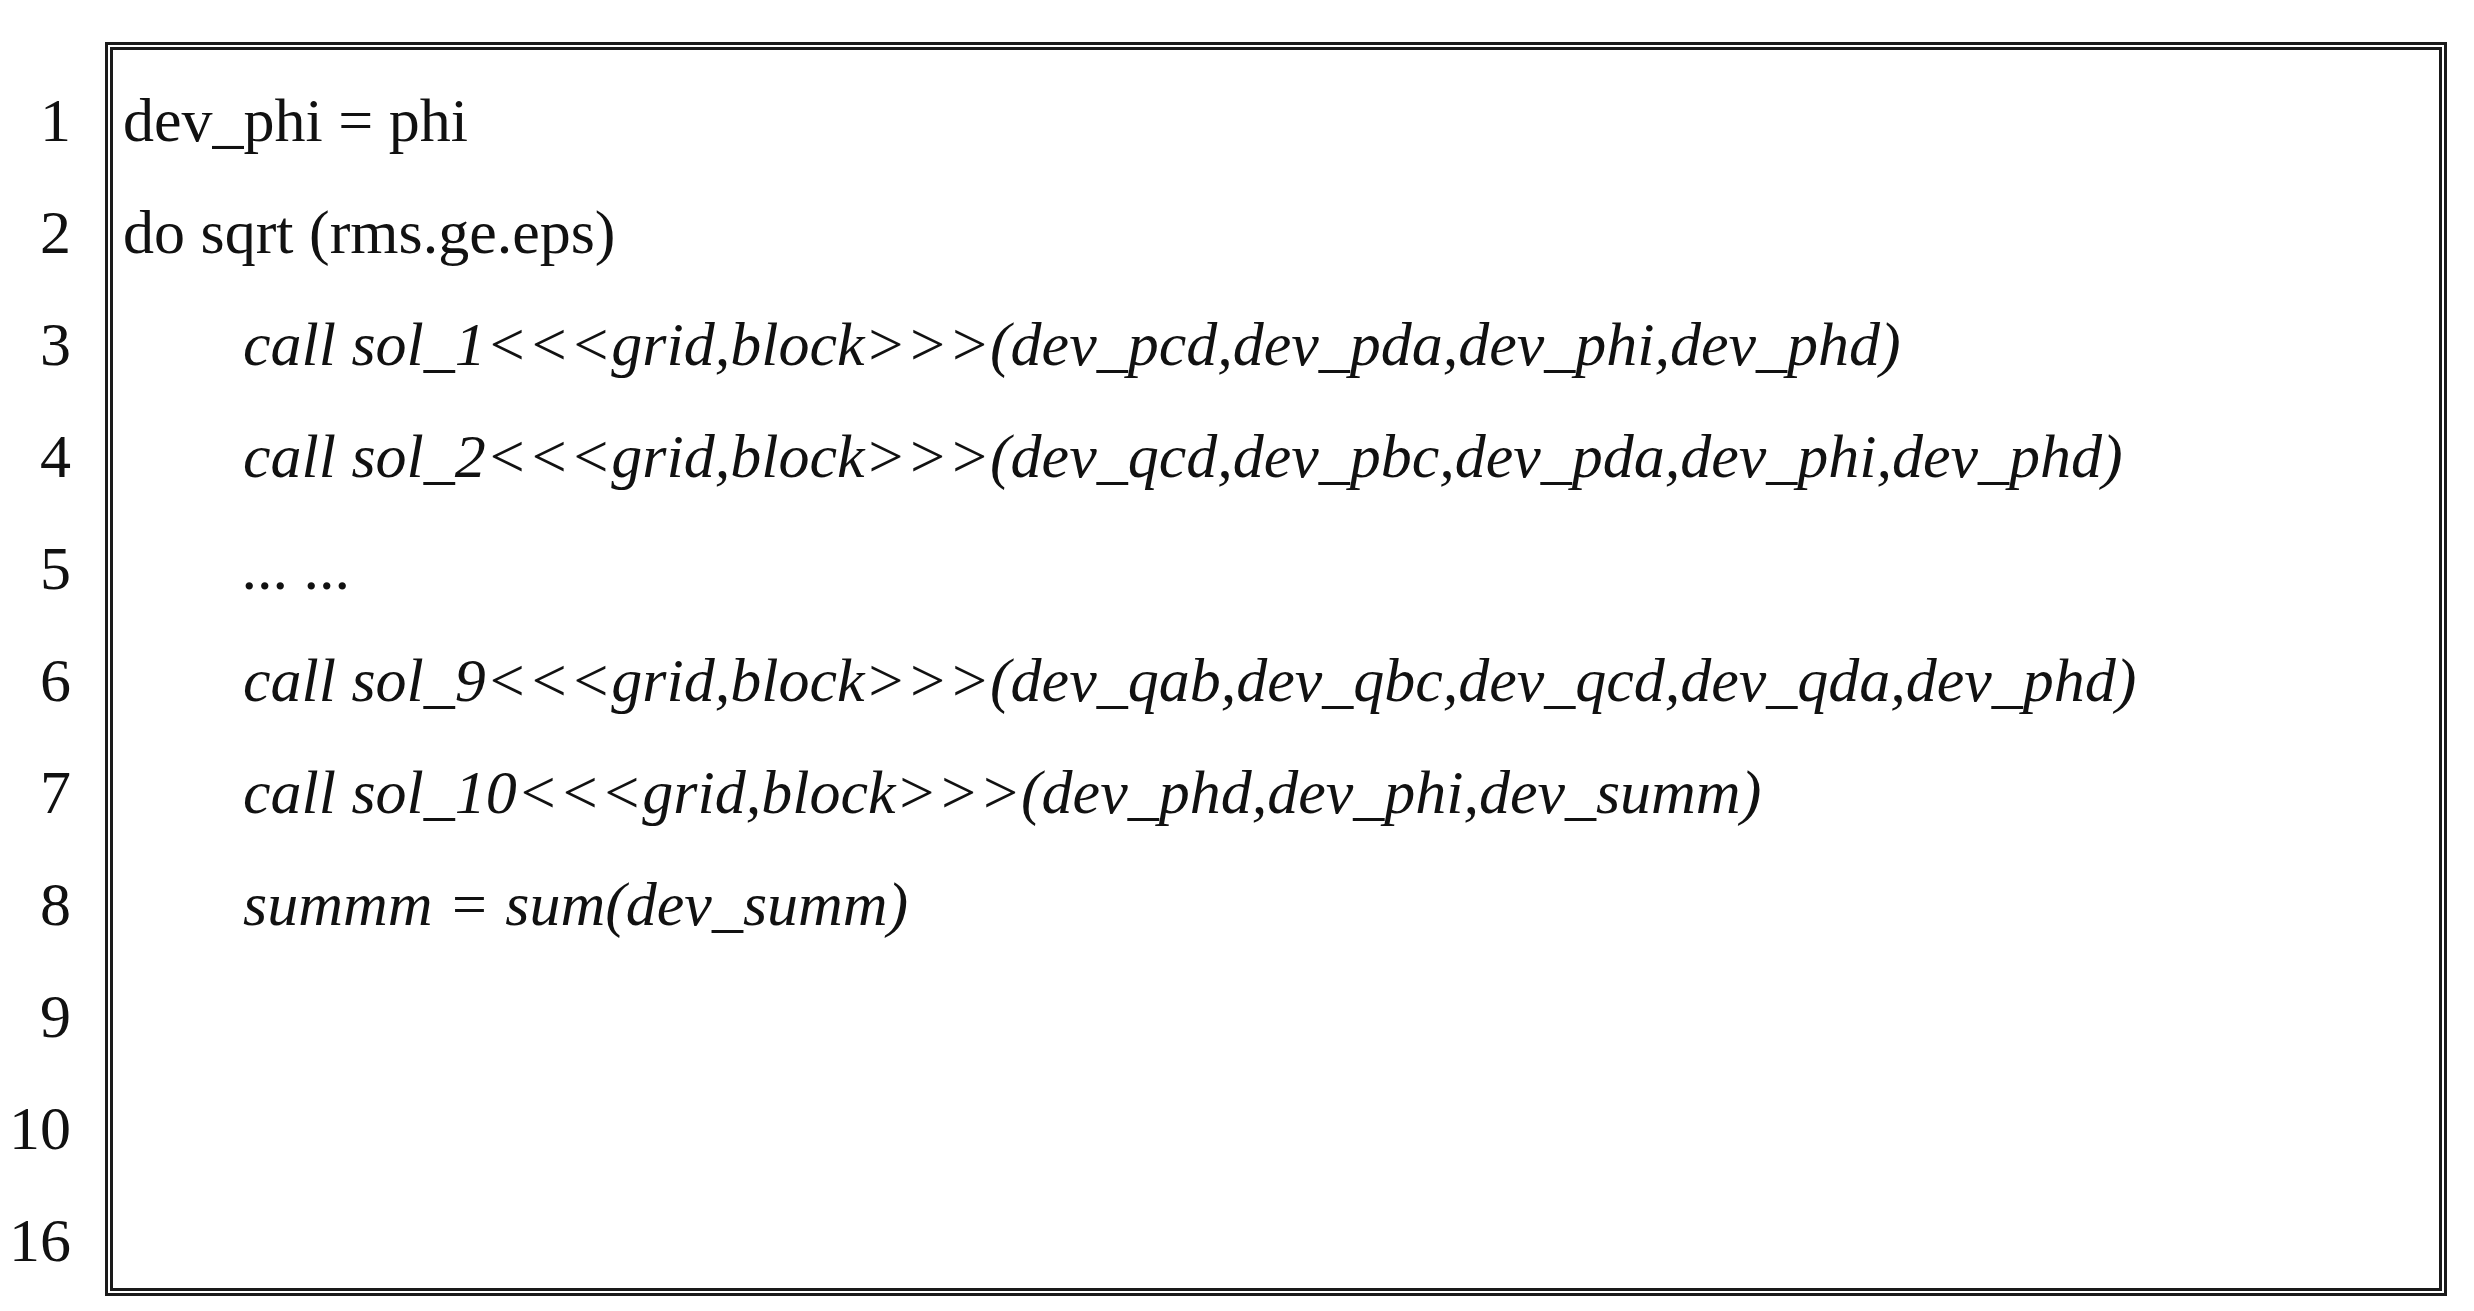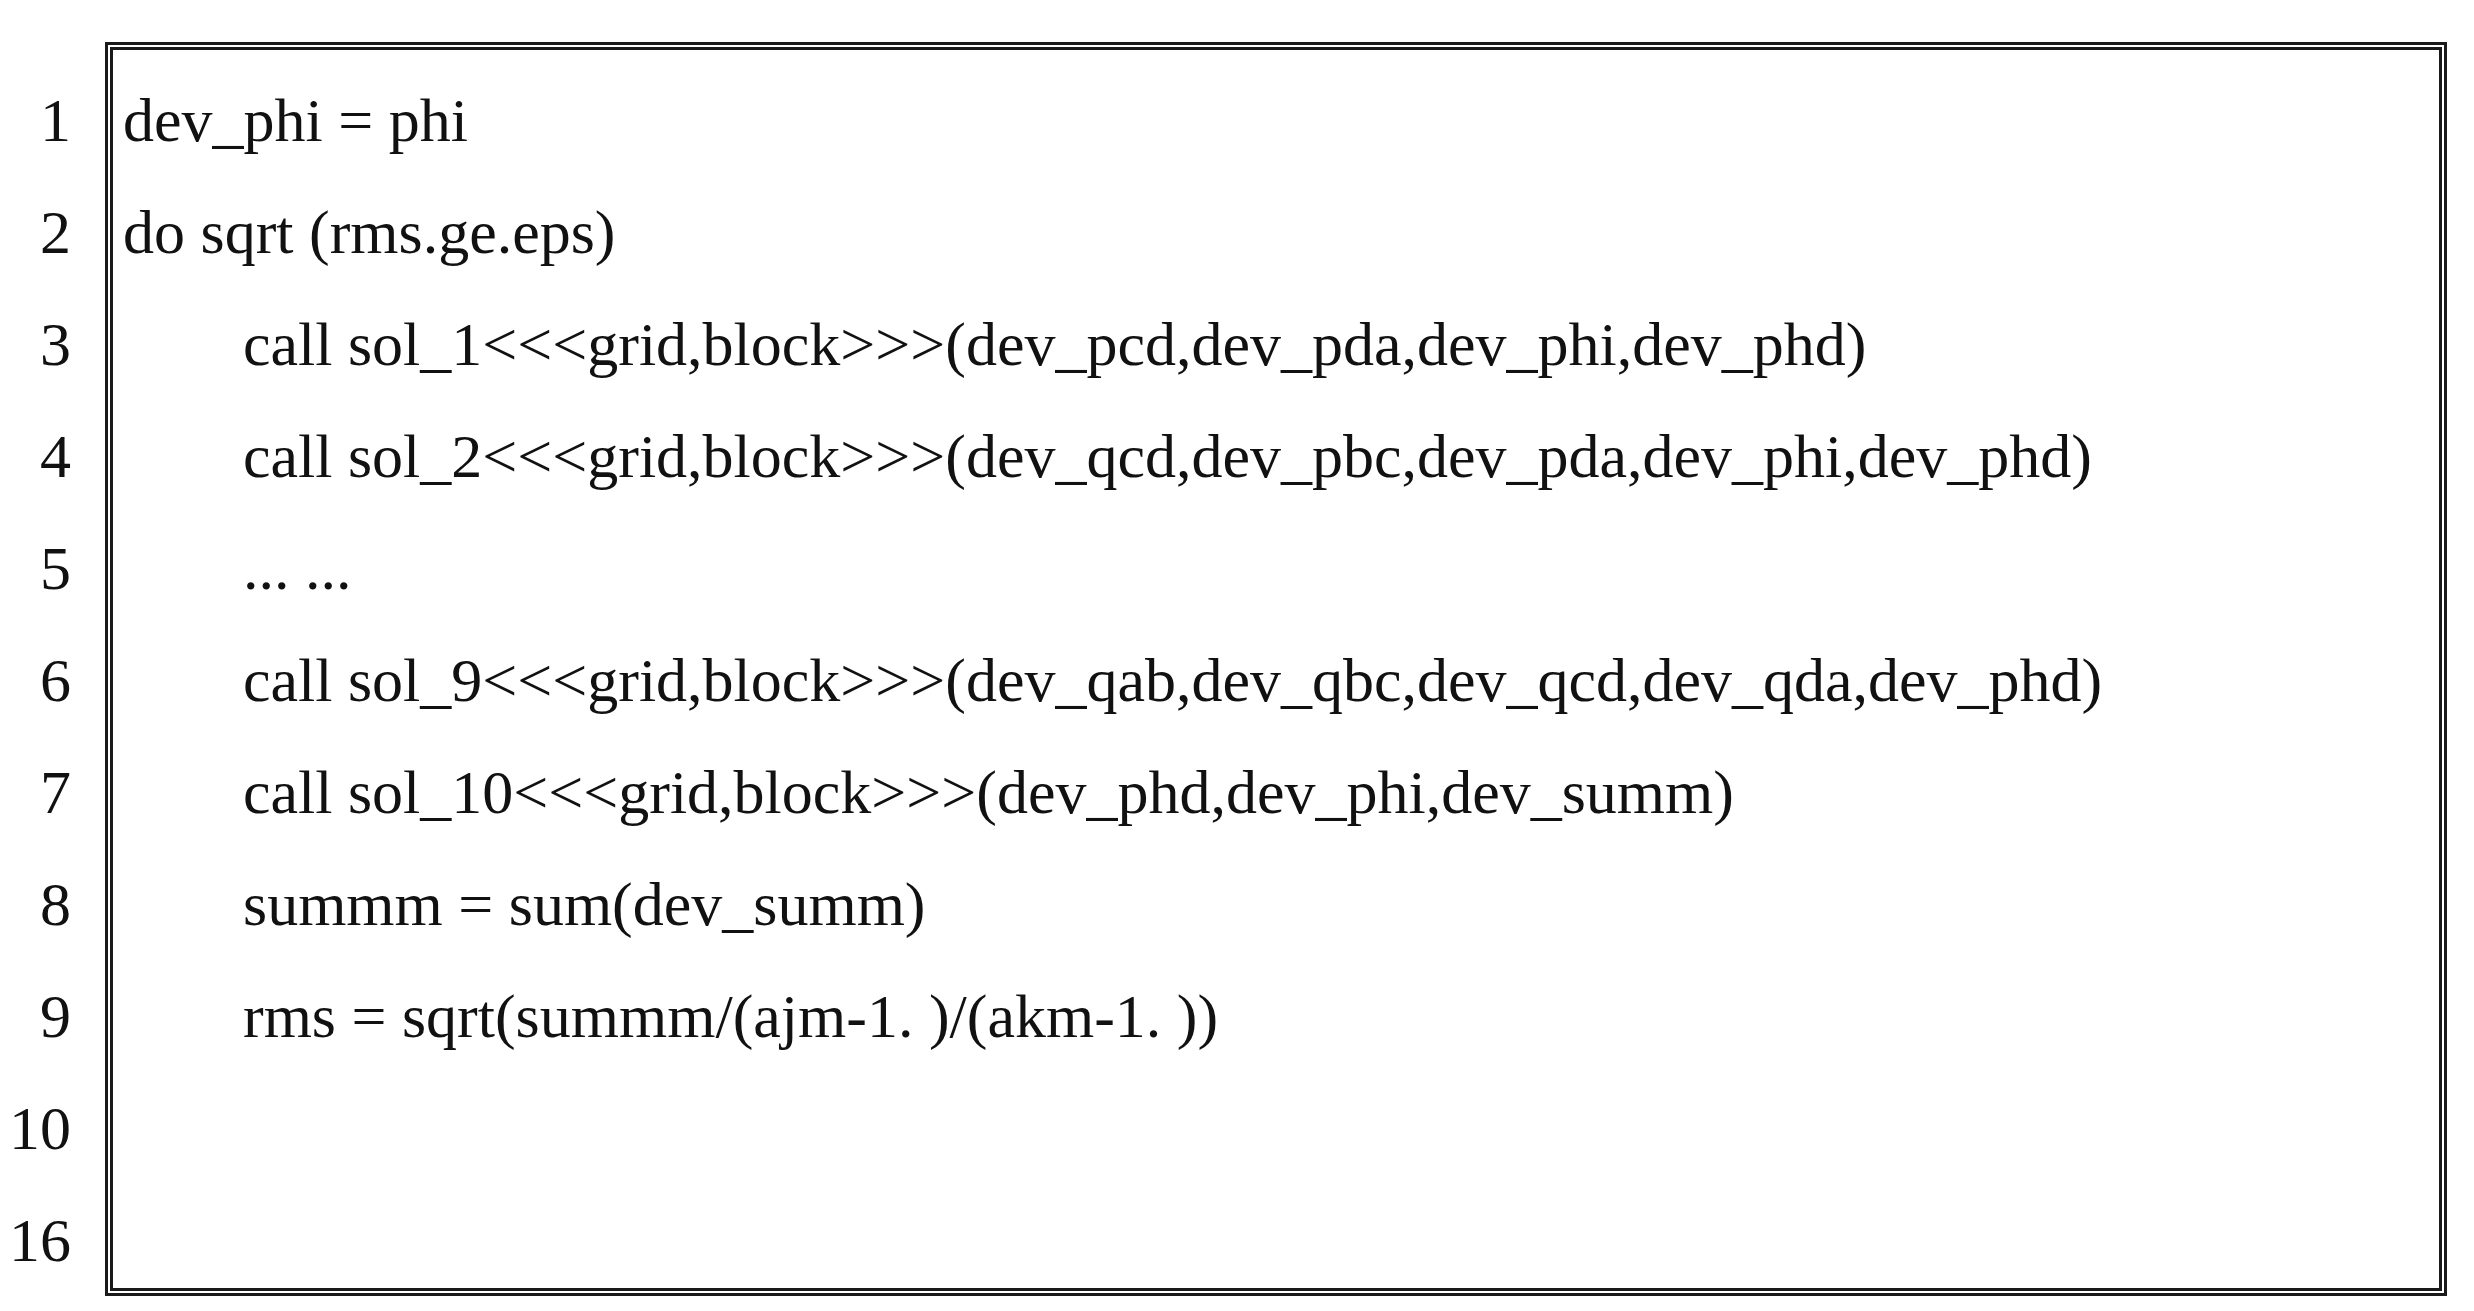--- a/index.html
+++ b/index.html
@@ -47,20 +47,21 @@
   }
   .code-line {
     height: 112px;
     line-height: 112px;
     font-size: 62px;
     white-space: pre;
     overflow: visible;
   }
   .code-line.indent {
     padding-left: 120px;
+    font-style: italic;
   }
 </style>
 </head>
 <body>
 
 <div class="page">
   <div class="listing">
 
     <div class="numbers">
       <div class="num">1</div>
@@ -78,17 +79,16 @@
 
     <div class="framebox">
       <div class="code-line">dev_phi = phi</div>
       <div class="code-line">do sqrt (rms.ge.eps)</div>
       <div class="code-line indent">call sol_1&lt;&lt;&lt;grid,block&gt;&gt;&gt;(dev_pcd,dev_pda,dev_phi,dev_phd)</div>
       <div class="code-line indent">call sol_2&lt;&lt;&lt;grid,block&gt;&gt;&gt;(dev_qcd,dev_pbc,dev_pda,dev_phi,dev_phd)</div>
       <div class="code-line indent">... ...</div>
       <div class="code-line indent">call sol_9&lt;&lt;&lt;grid,block&gt;&gt;&gt;(dev_qab,dev_qbc,dev_qcd,dev_qda,dev_phd)</div>
       <div class="code-line indent">call sol_10&lt;&lt;&lt;grid,block&gt;&gt;&gt;(dev_phd,dev_phi,dev_summ)</div>
       <div class="code-line indent">summm = sum(dev_summ)</div>
-      <div class="code-line indent">rms = sqrt(summm/(ajm-1. )/(akm-1. ))</div>
     </div>
 
   </div>
 </div>
 
 </body></html>

